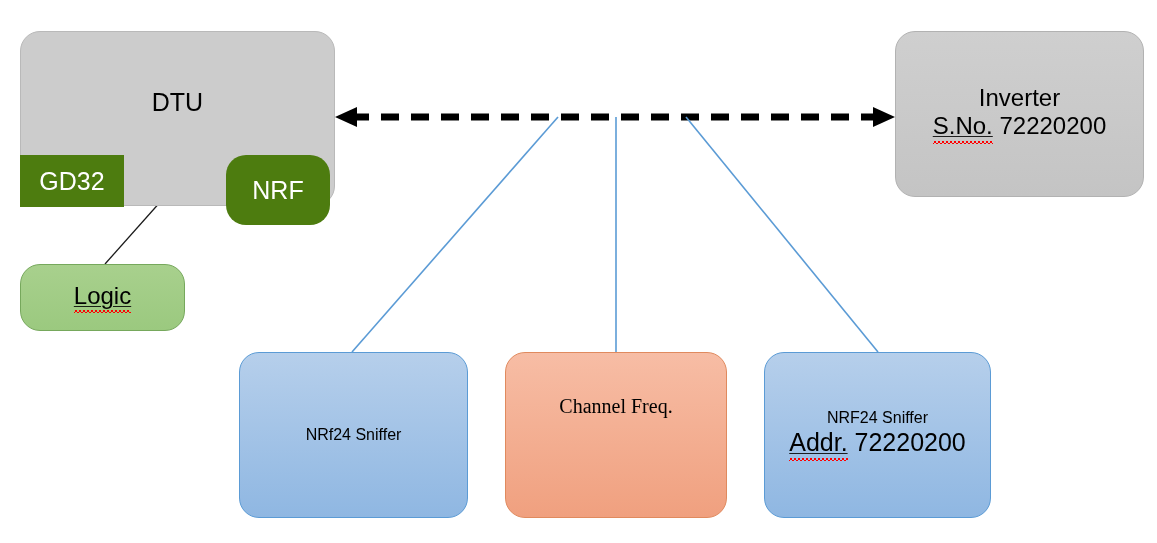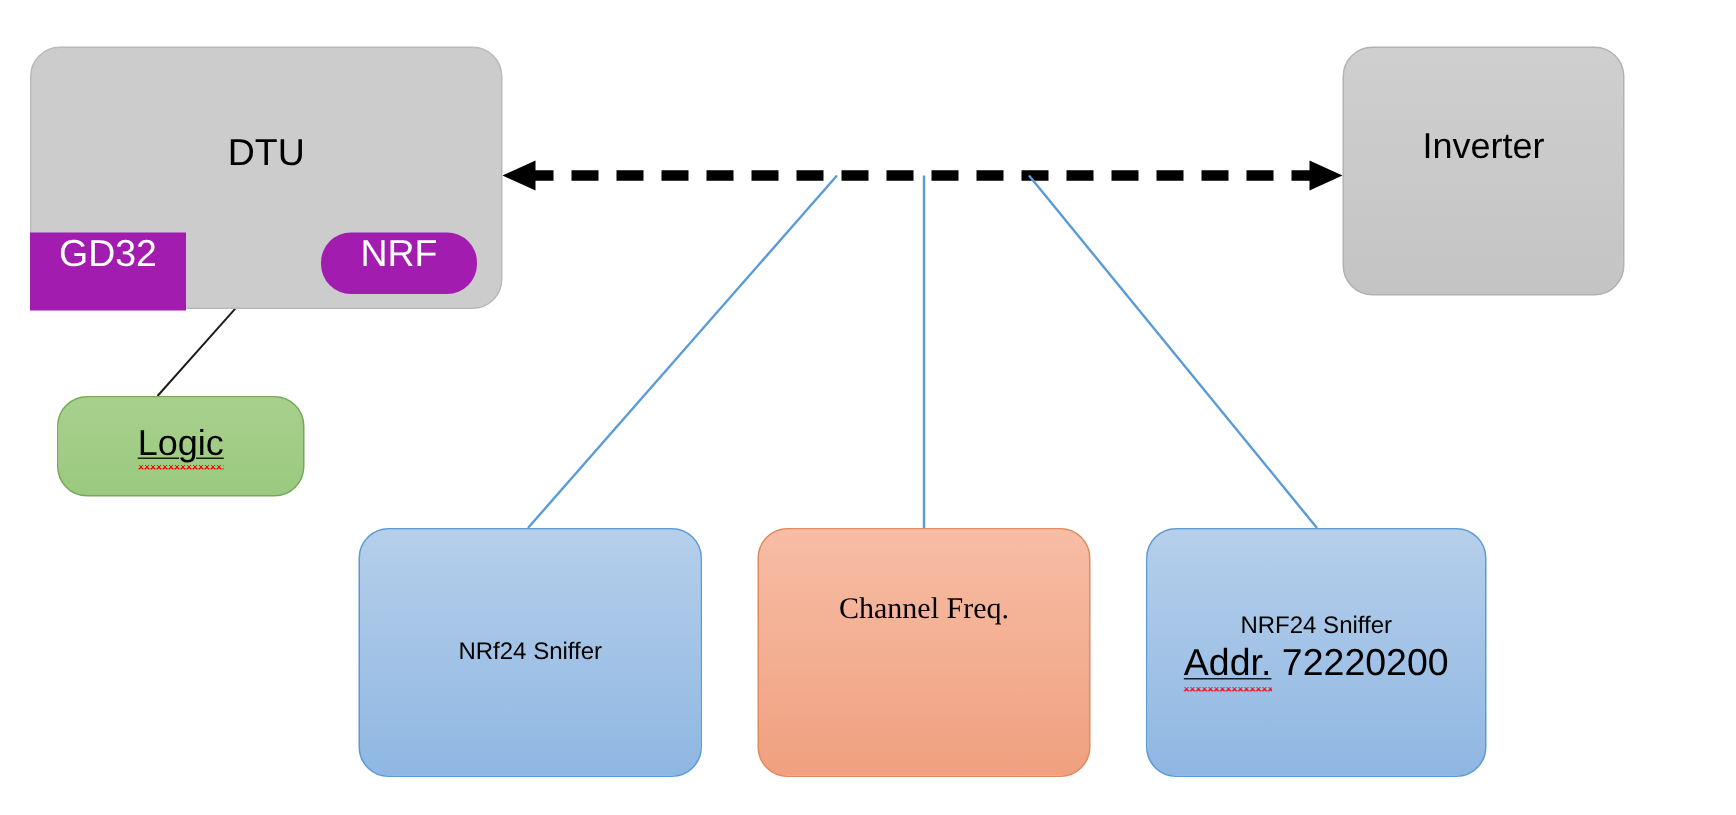--- a/index.html
+++ b/index.html
@@ -37,46 +37,46 @@
     background: #cccccc;
     border: 1px solid #b9b9b9;
     justify-content: flex-start;
     padding-top: 56px;
   }
   #dtu-box .line1 { font-size: 25px; }
   #dtu-box .line2 { font-size: 25px; }
 
   
   #inverter-box {
-    left: 895px; top: 31px; width: 188px; height: 166px;
+    left: 895px; top: 31px; width: 249px; height: 166px;
     background: linear-gradient(180deg,#cfcfcf 0%, #c4c4c4 100%);
     border: 1px solid #b2b2b2;
     justify-content: flex-start;
     padding-top: 52px;
   }
   #inverter-box .line1 { font-size: 24px; }
   #inverter-box .line2 { font-size: 24px; }
 
   
   .chip {
     position: absolute;
     box-sizing: border-box;
-    background: #a21caf;
+    background: #4d7c0f;
     color: #ffffff;
     display: flex;
-    align-items: flex-start;
+    align-items: center;
     justify-content: center;
     font-size: 25px;
   }
   #gd32-box { left: 20px;  top: 155px; width: 104px; height: 52px; }
-  #nrf-box  { left: 214px; top: 155px; width: 104px; height: 41px; border-radius: 20px; }
+  #nrf-box  { left: 226px; top: 155px; width: 104px; height: 70px; border-radius: 20px; }
 
   
   #logic-box {
-    left: 38px; top: 264px; width: 165px; height: 67px;
+    left: 20px; top: 264px; width: 165px; height: 67px;
     background: linear-gradient(180deg,#a8d08d 0%, #9bc97f 100%);
     border: 1px solid #76a85c;
     font-size: 24px;
   }
 
   
   .sniffer {
     background: linear-gradient(180deg,#b6cfeb 0%, #8fb7e2 100%);
     border: 1px solid #5b9bd5;
   }
@@ -161,20 +161,23 @@
   <div class="chip" id="nrf-box">
     <span>NRF</span>
   </div>
 
   <div class="box" id="logic-box">
     <span class="sq">Logic</span>
   </div>
 
   <div class="box" id="inverter-box">
     <div class="line1">Inverter</div>
+    <div class="line2">
+      <span class="sq">S.No.</span> <span>72220200</span>
+    </div>
   </div>
 
   <div class="box sniffer" id="sniffer-left">
     <div class="line1">
       <span>NRf24 Sniffer</span>
     </div>
   </div>
 
   <div class="box" id="hackrf-box">
     <div class="line2">

